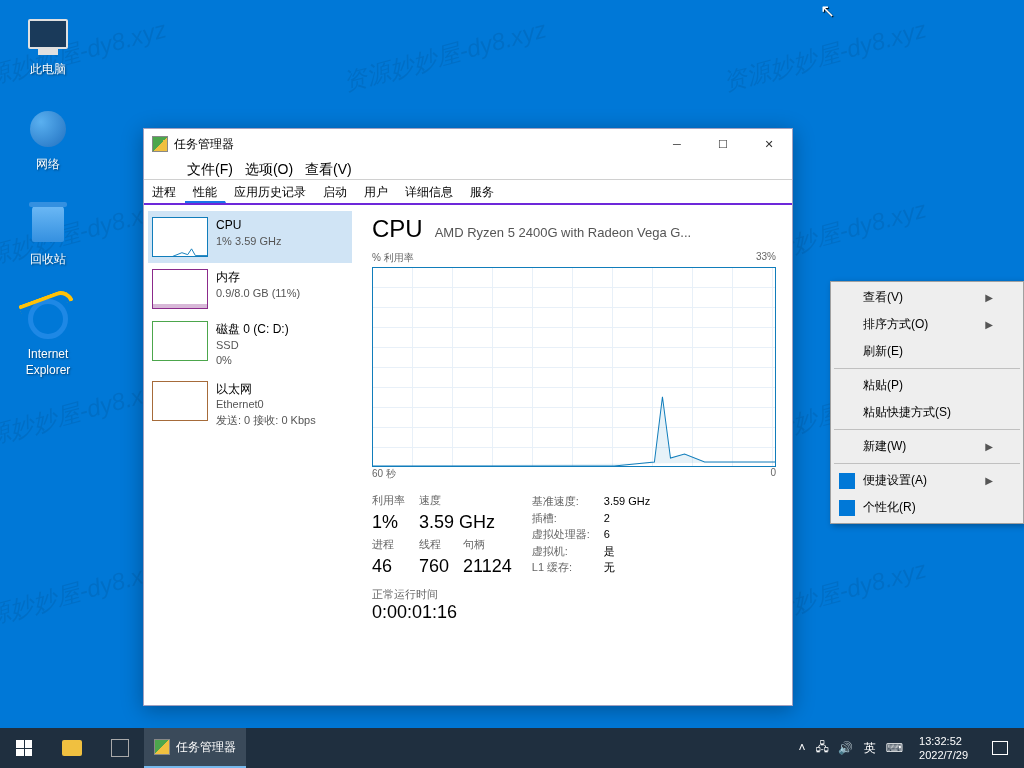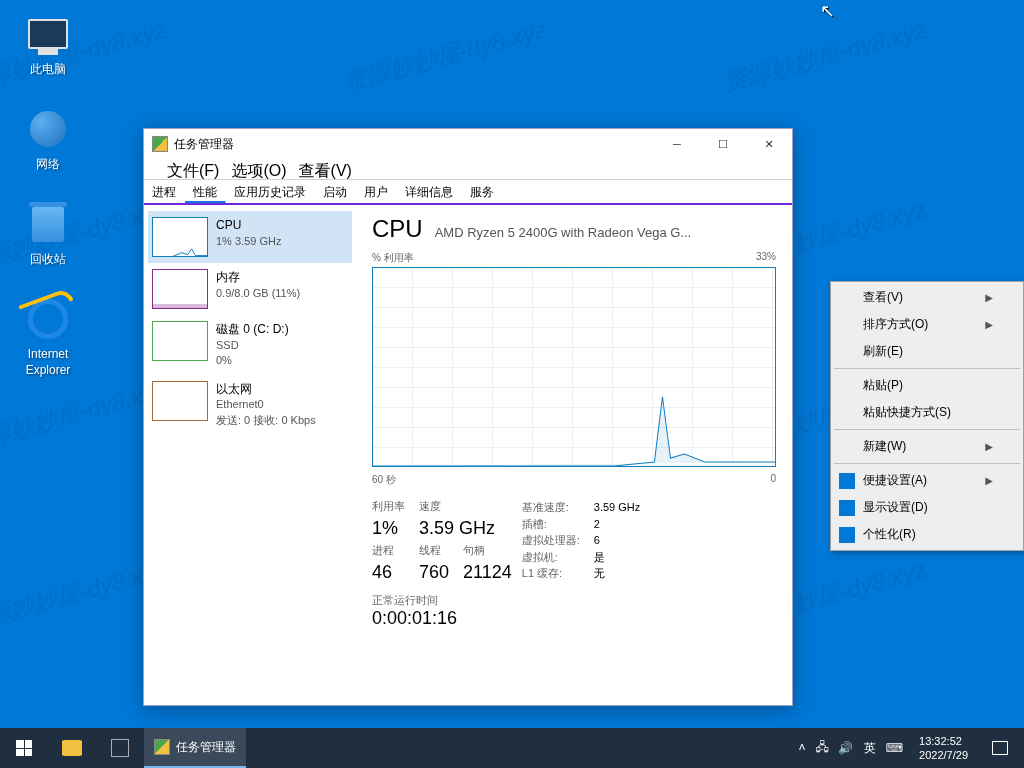--- a/index.html
+++ b/index.html
@@ -21,21 +21,21 @@
 .ie-shape { width: 40px; height: 40px; border: 5px solid #1e88e5; border-radius: 50%; position: relative; }
 .ie-shape::after { content:''; position:absolute; top:-8px; right:-10px; width:50px; height:10px; border:4px solid #ffc107; border-bottom:none; border-left:none; border-radius:0 30px 0 0; transform:rotate(-20deg);}
 
 .window { position: absolute; left: 143px; top: 128px; width: 650px; height: 578px; background: #fff; border: 1px solid #a0a0c0; box-shadow: 0 4px 20px rgba(0,0,0,0.3); display: flex; flex-direction: column; }
 .titlebar { height: 30px; display: flex; align-items: center; padding-left: 8px; background: #fff; }
 .titlebar .icon { width: 16px; height: 16px; margin-right: 6px; }
 .titlebar .title { font-size: 12px; flex: 1; }
 .win-controls { display: flex; }
 .win-controls div { width: 46px; height: 30px; display: flex; align-items: center; justify-content: center; font-size: 11px; color: #333; }
 
-.menubar { height: 20px; display: flex; padding: 0 17px; font-size: 16px; }
+.menubar { height: 20px; display: flex; padding: 0 17px; font-size: 14px; margin-left: 20px; }
 .menubar div { padding: 2px 6px; }
 
 .tabbar { height: 24px; display: flex; border-top: 1px solid #d0d0d0; font-size: 12px; }
 .tabbar div { padding: 4px 8px; border-right: 1px solid transparent; }
 .tabbar .active { border-bottom: 2px solid #1a73e8; }
 
 .content { flex: 1; display: flex; border-top: 2px solid #6d28d9; overflow: hidden; }
 .sidebar { width: 212px; padding: 6px 4px; overflow-y: auto; }
 .side-item { display: flex; padding: 6px 4px; gap: 8px; }
 .side-item.selected { background: #d0e4f5; }
@@ -47,23 +47,23 @@
 .side-info .name { }
 .side-info .val { color: #555; font-size: 11px; }
 
 .main { flex: 1; padding: 10px 16px; overflow: hidden; }
 .main-head { display: flex; align-items: baseline; gap: 12px; margin-bottom: 8px; }
 .main-head .big { font-size: 24px; }
 .main-head .sub { font-size: 13px; color: #555; }
 .chart-labels { display: flex; justify-content: space-between; font-size: 10px; color: #666; margin-bottom: 2px; }
 .main-chart { height: 200px; border: 1px solid #117dbb; position: relative; background: repeating-linear-gradient(to right, transparent 0 39px, #e8f0f8 39px 40px), repeating-linear-gradient(to bottom, transparent 0 19px, #e8f0f8 19px 20px); }
 .main-chart svg { position: absolute; inset: 0; width: 100%; height: 100%; }
-.chart-bottom { display: flex; justify-content: space-between; font-size: 10px; color: #666; margin-top: 6px; margin-bottom: 12px; text-align: center; }
-
-.stats { display: flex; gap: 10px; }
+.chart-bottom { display: flex; justify-content: space-between; font-size: 10px; color: #666; margin-top: 0; margin-bottom: 12px; text-align: center; }
+
+.stats { display: flex; gap: 20px; }
 .stats-left { display: grid; grid-template-columns: auto auto auto; gap: 4px 14px; font-size: 11px; }
 .stats-left .lbl { color: #666; }
 .stats-left .val { font-size: 18px; }
 .stats-right { font-size: 11px; }
 .stats-right .row { display: flex; gap: 8px; line-height: 1.5; }
 .stats-right .lbl { color: #666; width: 64px; }
 .uptime { margin-top: 10px; font-size: 11px; }
 .uptime .lbl { color: #666; }
 .uptime .val { font-size: 18px; }
 
@@ -282,24 +282,20 @@
       <span class="arrow">▶</span>
     </div>
   <div class="sep"></div>
   <div class="item">
       <span class="mi" style="background:#0078d7"></span>
       <span>便捷设置(A)</span>
       <span class="arrow">▶</span>
     </div>
   <div class="item">
       <span class="mi" style="background:#0078d7"></span>
-      <span>显示设置(D)</span>
-    </div>
-  <div class="item">
-      <span class="mi" style="background:#0078d7"></span>
       <span>个性化(R)</span>
     </div>
 </div>
 
 <div class="taskbar">
   <div class="start">
       <div class="win-logo">
         <div></div>
         <div></div>
         <div></div>

